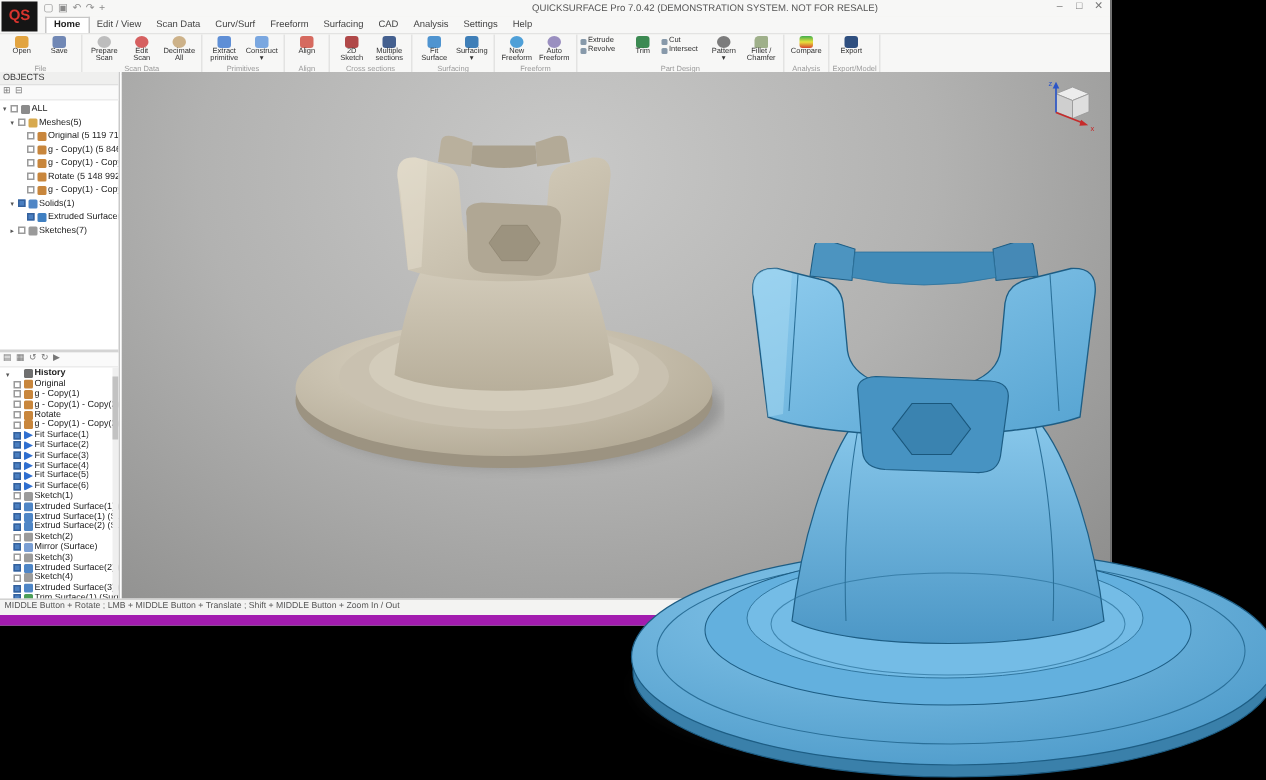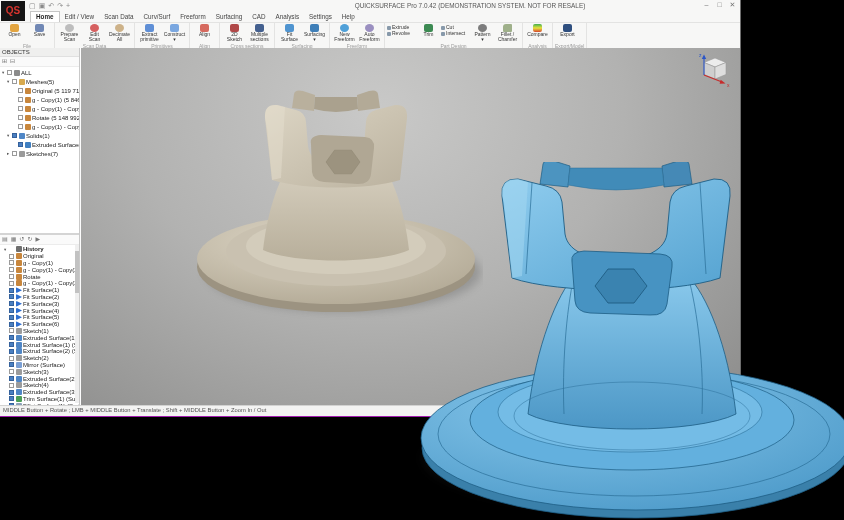--- a/index.html
+++ b/index.html
@@ -1,21 +1,21 @@
 <!DOCTYPE html>
 <html><head>
 <meta charset="utf-8">
 <style>
   html,body{margin:0;padding:0;}
   body{width:844px;height:520px;background:#000;position:relative;overflow:hidden;
        font-family:"Liberation Sans",sans-serif;-webkit-font-smoothing:antialiased;}
 
   
   .window{position:absolute;left:0;top:0;width:741px;height:417px;background:#f2f2f1;
-          border-right:1px solid #6e6e6e;border-bottom:1px solid #a21caf;box-sizing:border-box;}
+          border-right:1px solid #6e6e6e;border-bottom:7px solid #a21caf;box-sizing:border-box;}
 
   
   .titlebar{position:relative;height:11px;background:#f7f7f6;}
   .logo{position:absolute;left:1px;top:1px;width:24px;height:20px;background:#151515;color:#d8342e;
         font-weight:bold;font-size:10px;line-height:20px;text-align:center;z-index:6;}
   .qa{position:absolute;left:29px;top:0;display:flex;gap:3px;}
   .qa span{font-size:7px;color:#8a8a8a;line-height:11px;cursor:default;}
   .title{position:absolute;left:290px;top:0;width:360px;text-align:center;font-size:6.4px;
          color:#555;white-space:nowrap;line-height:11px;}
   .winbtns{position:absolute;right:1px;top:0;display:flex;}

